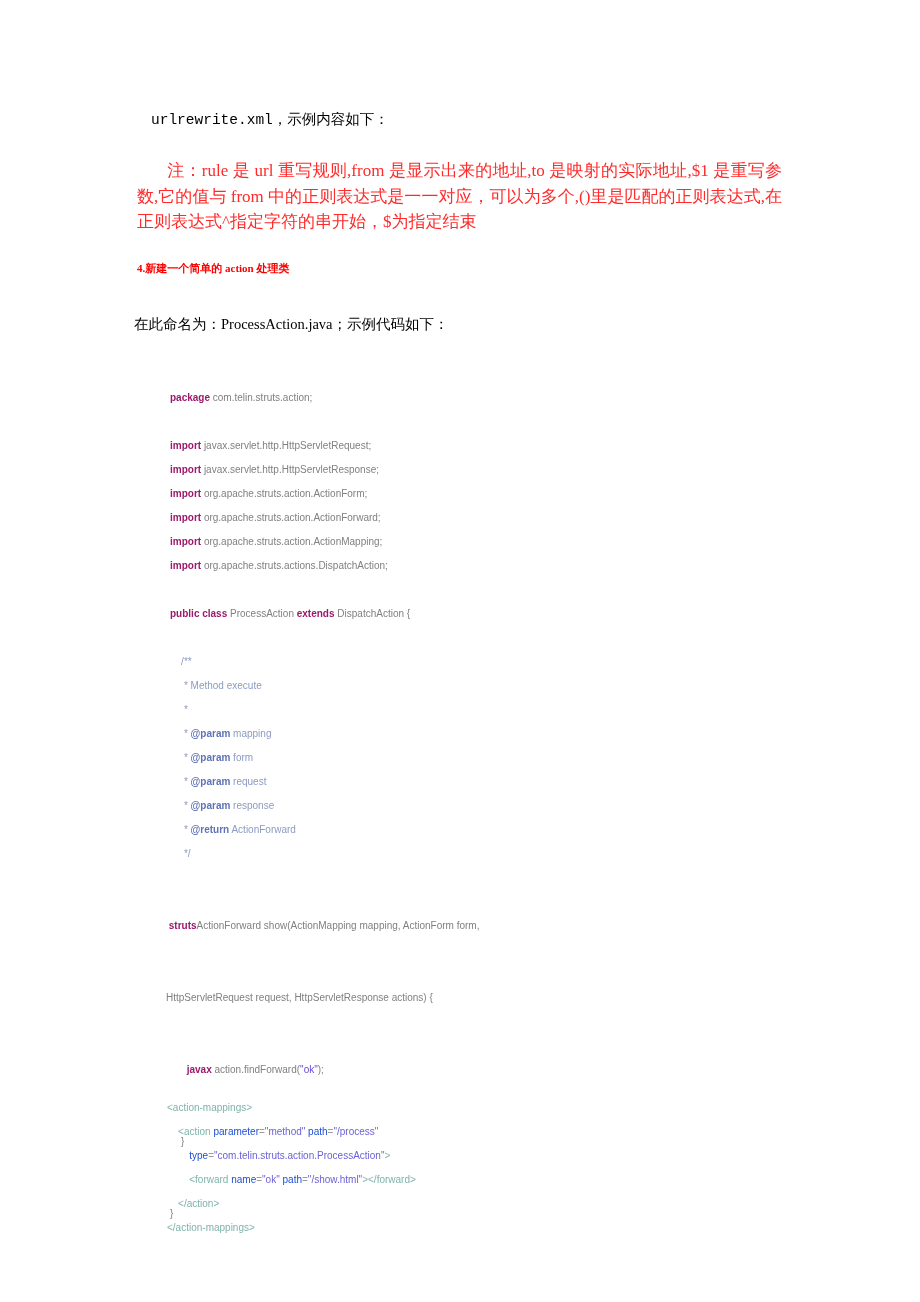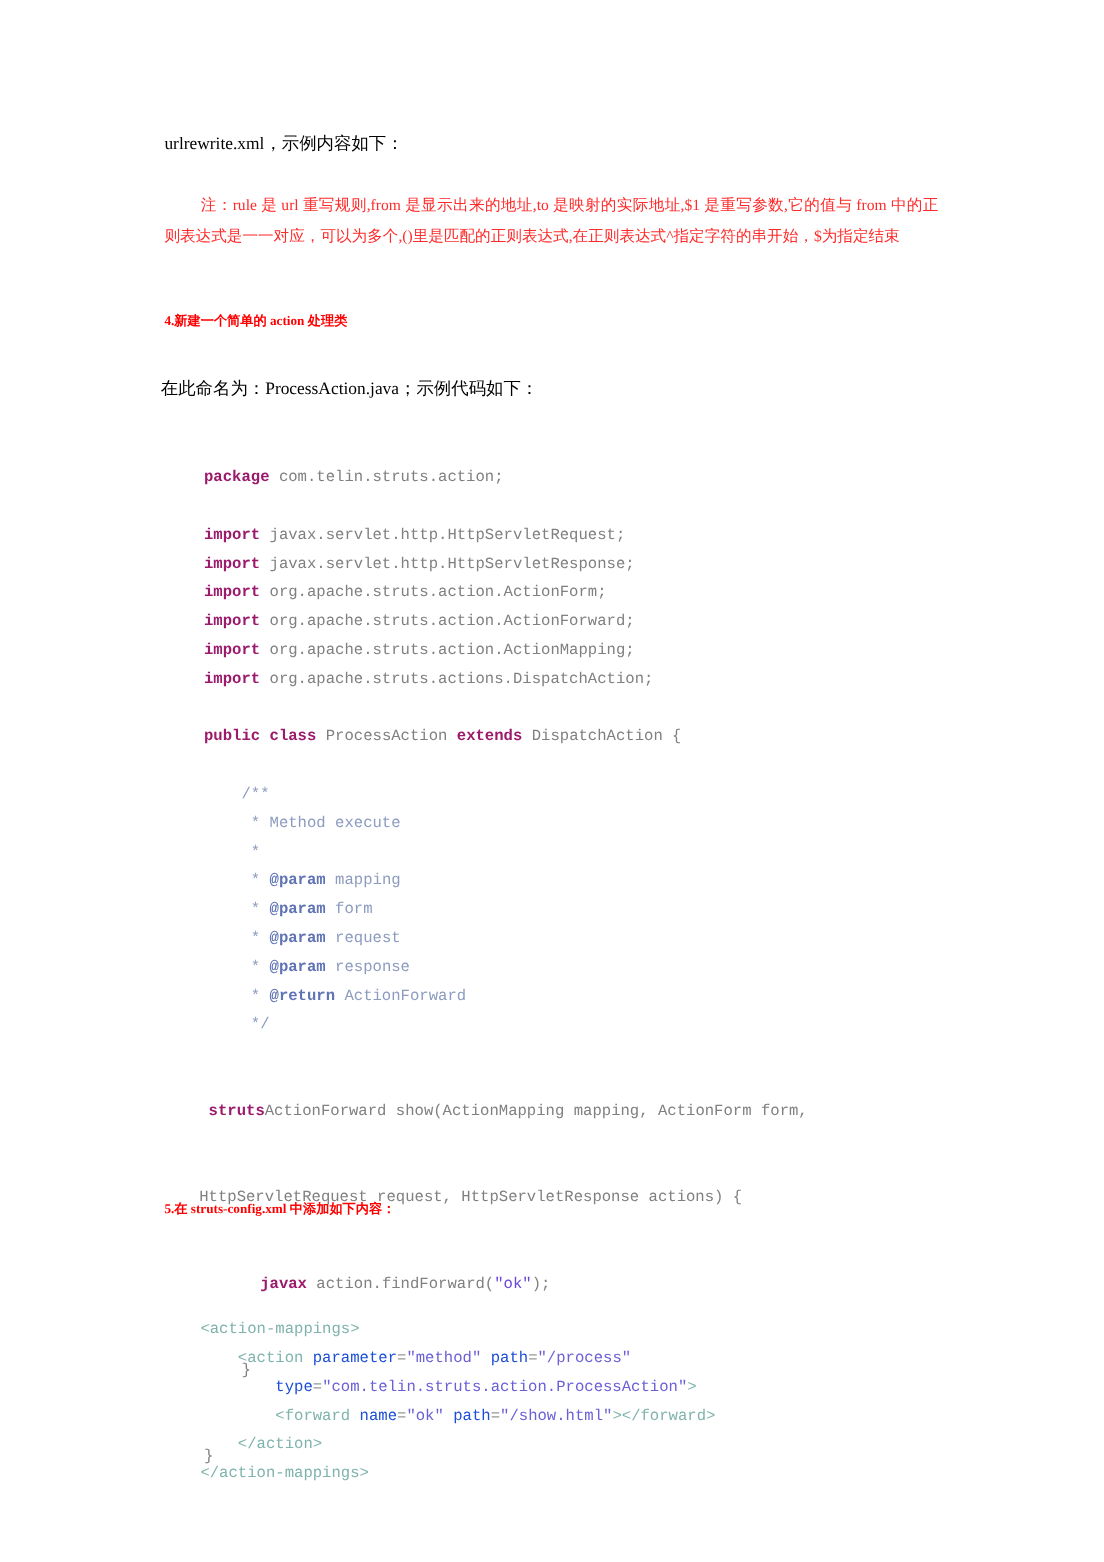--- a/index.html
+++ b/index.html
@@ -29,76 +29,75 @@
   .body-serif {
     font-family: "Liberation Serif", "DejaVu Serif", serif;
     font-size: 14.5px;
     color: #000000;
     line-height: 20px;
     white-space: pre-wrap;
   }
 
   .note-red {
     font-family: "Liberation Serif", "DejaVu Serif", serif;
-    font-size: 13px;
+    font-size: 17px;
     color: #ff2a2a;
     line-height: 25.5px;
     text-align: justify;
     text-justify: inter-ideograph;
   }
   .note-red .indent { display: inline-block; width: 30px; }
 
   .heading-red {
     font-family: "Liberation Serif", "DejaVu Serif", serif;
     font-size: 11px;
     font-weight: bold;
     color: #ff0000;
     line-height: 20px;
     white-space: nowrap;
   }
 
   
   .code {
-    font-family: Liberation Mono, monospace;
-    font-size: 13px;
+    font-family: Liberation Sans, sans-serif;
+    font-size: 10px;
     line-height: 24px;
     color: #808080;
     white-space: pre;
   }
   .kw       { color: #9b1a6b; font-weight: bold; }
   .plain    { color: #808080; }
   .cmt      { color: #8c9bbf; }
   .cmt-tag  { color: #5f73b5; font-weight: bold; }
   .str      { color: #6a46d6; }
   .xtag     { color: #7fb3ac; }
   .xattr    { color: #1d4ed8; }
   .xval     { color: #6a5fd6; }
   .xpunct   { color: #9b9b9b; }
 </style>
 </head>
 <body>
 
 <div class="page">
 
-  <div class="blk body-serif" style="left:137px; top:110px; width:700px;">urlrewrite.xml，示例内容如下：</div>
+  <div class="blk body-serif" style="left:151px; top:110px; width:700px;font-family:Liberation Mono, monospace;">urlrewrite.xml，示例内容如下：</div>
 
   <div class="blk note-red" style="left:137px; top:158px; width:645px;"><span class="indent"></span><span>注：rule 是 url 重写规则,from 是显示出来的地址,to 是映射的实际地址,$1 是重写参数,它的值与 from 中的正则表达式是一一对应，可以为多个,()里是匹配的正则表达式,在正则表达式^指定字符的串开始，$为指定结束</span></div>
 
   <div class="blk heading-red" style="left:137px; top:258px;">4.新建一个简单的 action 处理类</div>
 
   <div class="blk body-serif" style="left:134px; top:314px; width:700px;">在此命名为：ProcessAction.java；示例代码如下：</div>
 
   <div class="blk code" style="left:170px; top:338px; width:720px;">
     <div id="java-lines"><div><span class="kw">package</span><span class="plain"> com.telin.struts.action;</span></div><div>&nbsp;</div><div><span class="kw">import</span><span class="plain"> javax.servlet.http.HttpServletRequest;</span></div><div><span class="kw">import</span><span class="plain"> javax.servlet.http.HttpServletResponse;</span></div><div><span class="kw">import</span><span class="plain"> org.apache.struts.action.ActionForm;</span></div><div><span class="kw">import</span><span class="plain"> org.apache.struts.action.ActionForward;</span></div><div><span class="kw">import</span><span class="plain"> org.apache.struts.action.ActionMapping;</span></div><div><span class="kw">import</span><span class="plain"> org.apache.struts.actions.DispatchAction;</span></div><div>&nbsp;</div><div><span class="kw">public class</span><span class="plain"> ProcessAction </span><span class="kw">extends</span><span class="plain"> DispatchAction {</span></div><div>&nbsp;</div><div><span class="cmt">    /**</span></div><div><span class="cmt">     * Method execute</span></div><div><span class="cmt">     *</span></div><div><span class="cmt">     * </span><span class="cmt-tag">@param</span><span class="cmt"> mapping</span></div><div><span class="cmt">     * </span><span class="cmt-tag">@param</span><span class="cmt"> form</span></div><div><span class="cmt">     * </span><span class="cmt-tag">@param</span><span class="cmt"> request</span></div><div><span class="cmt">     * </span><span class="cmt-tag">@param</span><span class="cmt"> response</span></div><div><span class="cmt">     * </span><span class="cmt-tag">@return</span><span class="cmt"> ActionForward</span></div><div><span class="cmt">     */</span></div></div>
     <div id="java-sig-1" style="margin-left:-4px;"><span class="plain"> </span><span class="kw">struts</span><span class="plain">ActionForward show(ActionMapping mapping, ActionForm form,</span></div>
     <div id="java-sig-2" style="margin-left:-4px;"><span class="plain">HttpServletRequest request, HttpServletResponse actions) {</span></div>
     <div id="java-ret"><span class="plain">      </span><span class="kw">javax</span><span class="plain"> action.findForward(</span><span class="str">"ok"</span><span class="plain">);</span></div>
     <div class="plain">    }</div>
     <div class="plain">}</div>
   </div>
 
-  <div class="blk heading-red" style="left:137px; top:998px;">5.在 struts-config.xml 中添加如下内容：</div>
 
   <div class="blk code" style="left:167px; top:1048px; width:720px;">
     <div id="xml-lines"><div><span class="xtag">&lt;action-mappings&gt;</span></div><div><span class="xtag">    &lt;action </span><span class="xattr">parameter</span><span class="xpunct">=</span><span class="xval">"method"</span><span class="plain"> </span><span class="xattr">path</span><span class="xpunct">=</span><span class="xval">"/process"</span></div><div><span class="plain">        </span><span class="xattr">type</span><span class="xpunct">=</span><span class="xval">"com.telin.struts.action.ProcessAction"</span><span class="xtag">&gt;</span></div><div><span class="xtag">        &lt;forward </span><span class="xattr">name</span><span class="xpunct">=</span><span class="xval">"ok"</span><span class="plain"> </span><span class="xattr">path</span><span class="xpunct">=</span><span class="xval">"/show.html"</span><span class="xtag">&gt;&lt;/forward&gt;</span></div><div><span class="xtag">    &lt;/action&gt;</span></div><div><span class="xtag">&lt;/action-mappings&gt;</span></div></div>
   </div>
 
 </div>
 
 </body></html>

